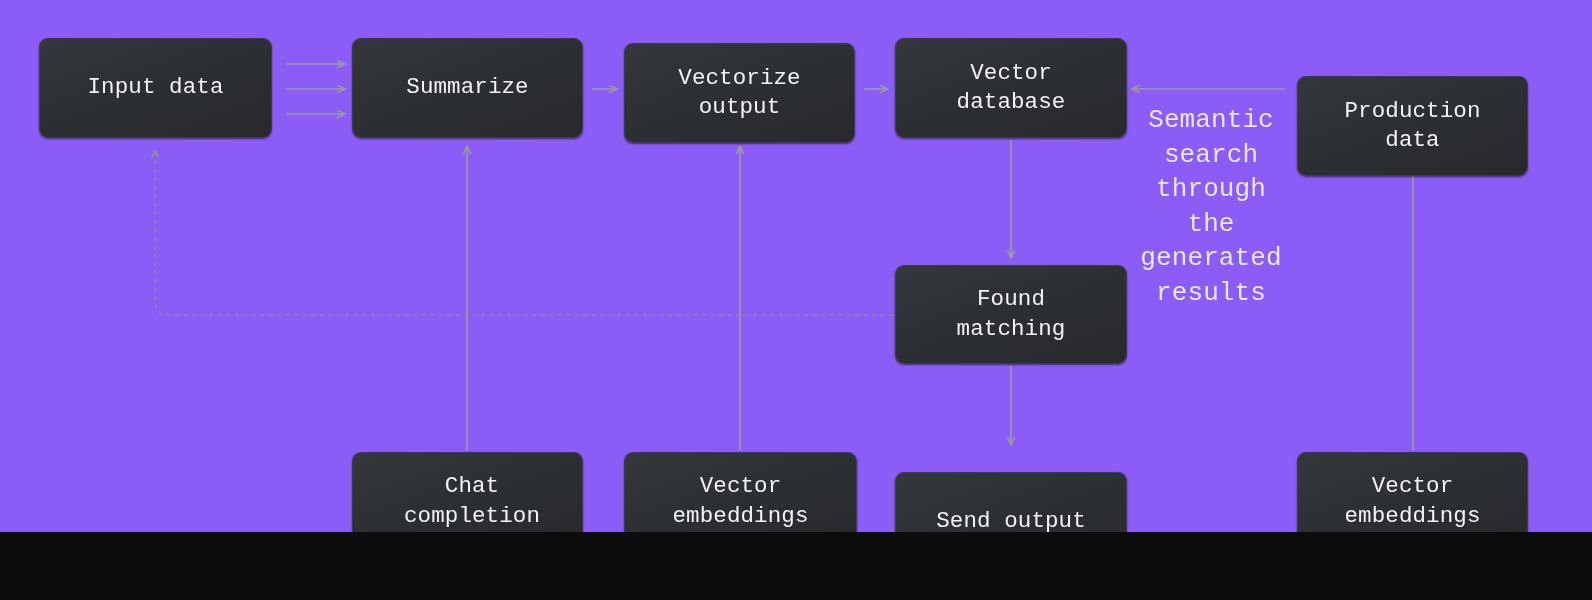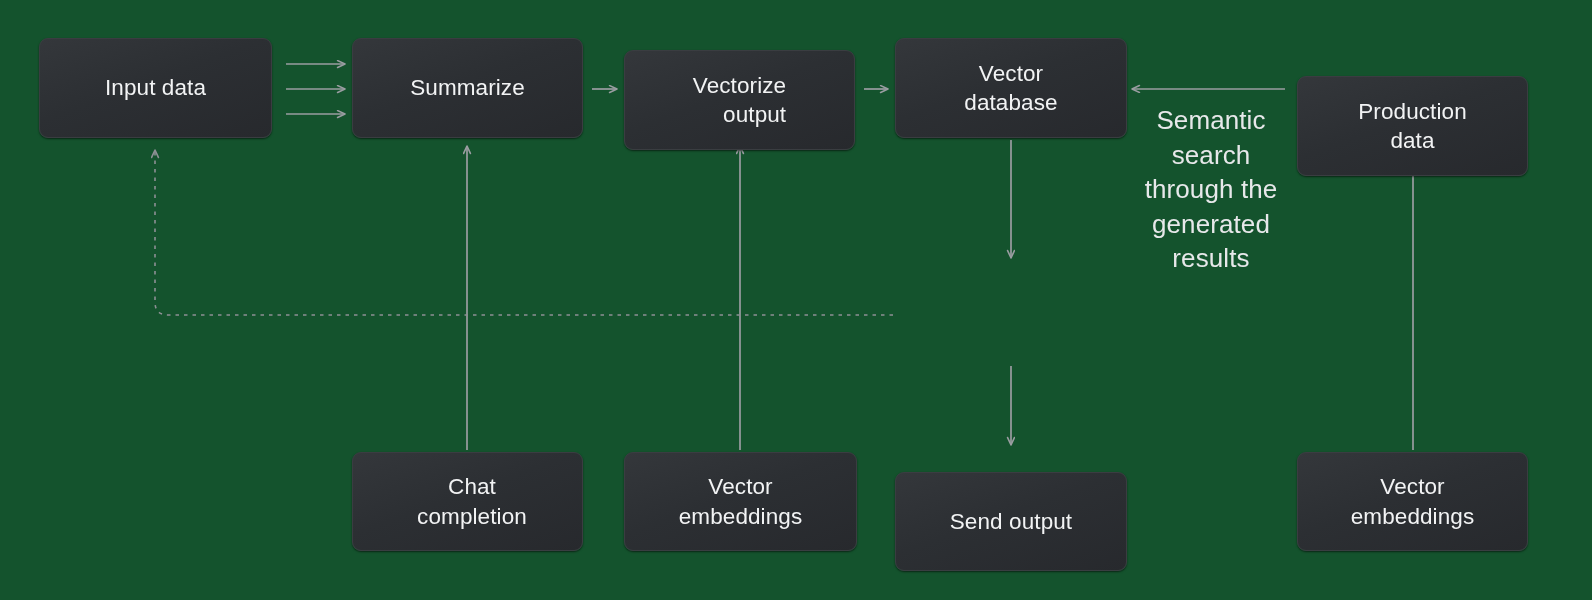--- a/index.html
+++ b/index.html
@@ -3,24 +3,24 @@
 <meta charset="utf-8">
 <style>
   html, body {
     margin: 0;
     padding: 0;
     background: #0c0c0c;
   }
   #canvas {
     position: relative;
     width: 1592px;
-    height: 600px;
-    background: #14532d;
+    height: 532px;
+    background: #8b5cf6;
     overflow: hidden;
-    font-family: Liberation Sans, sans-serif;
+    font-family: Liberation Mono, monospace;
   }
   #edges {
     position: absolute;
     left: 0; top: 0;
     width: 1592px;
     height: 600px;
     pointer-events: none;
   }
   .node {
     position: absolute;
@@ -92,35 +92,39 @@
   </svg>
 
   <div class="node" style="left:39px; top:38px; width:233px; height:100px;">
     <span class="label">Input data</span>
   </div>
 
   <div class="node" style="left:352px; top:38px; width:231px; height:100px;">
     <span class="label">Summarize</span>
   </div>
 
-  <div class="node" style="left:624px; top:50px; width:231px; height:100px;text-align:right;">
+  <div class="node" style="left:624px; top:43px; width:231px; height:100px;">
     <span class="label">Vectorize
 output</span>
   </div>
 
   <div class="node" style="left:895px; top:38px; width:232px; height:100px;">
     <span class="label">Vector
 database</span>
   </div>
 
   <div class="node" style="left:1297px; top:38px; width:231px; height:100px;margin-top:38px;">
     <span class="label">Production
 data</span>
   </div>
 
+  <div class="node" style="left:895px; top:265px; width:232px; height:99px;">
+    <span class="label">Found
+matching</span>
+  </div>
 
   <div class="node" style="left:352px; top:452px; width:231px; height:99px;padding-left:9px;">
     <span class="label">Chat
 completion</span>
   </div>
 
   <div class="node" style="left:624px; top:452px; width:233px; height:99px;">
     <span class="label">Vector
 embeddings</span>
   </div>

